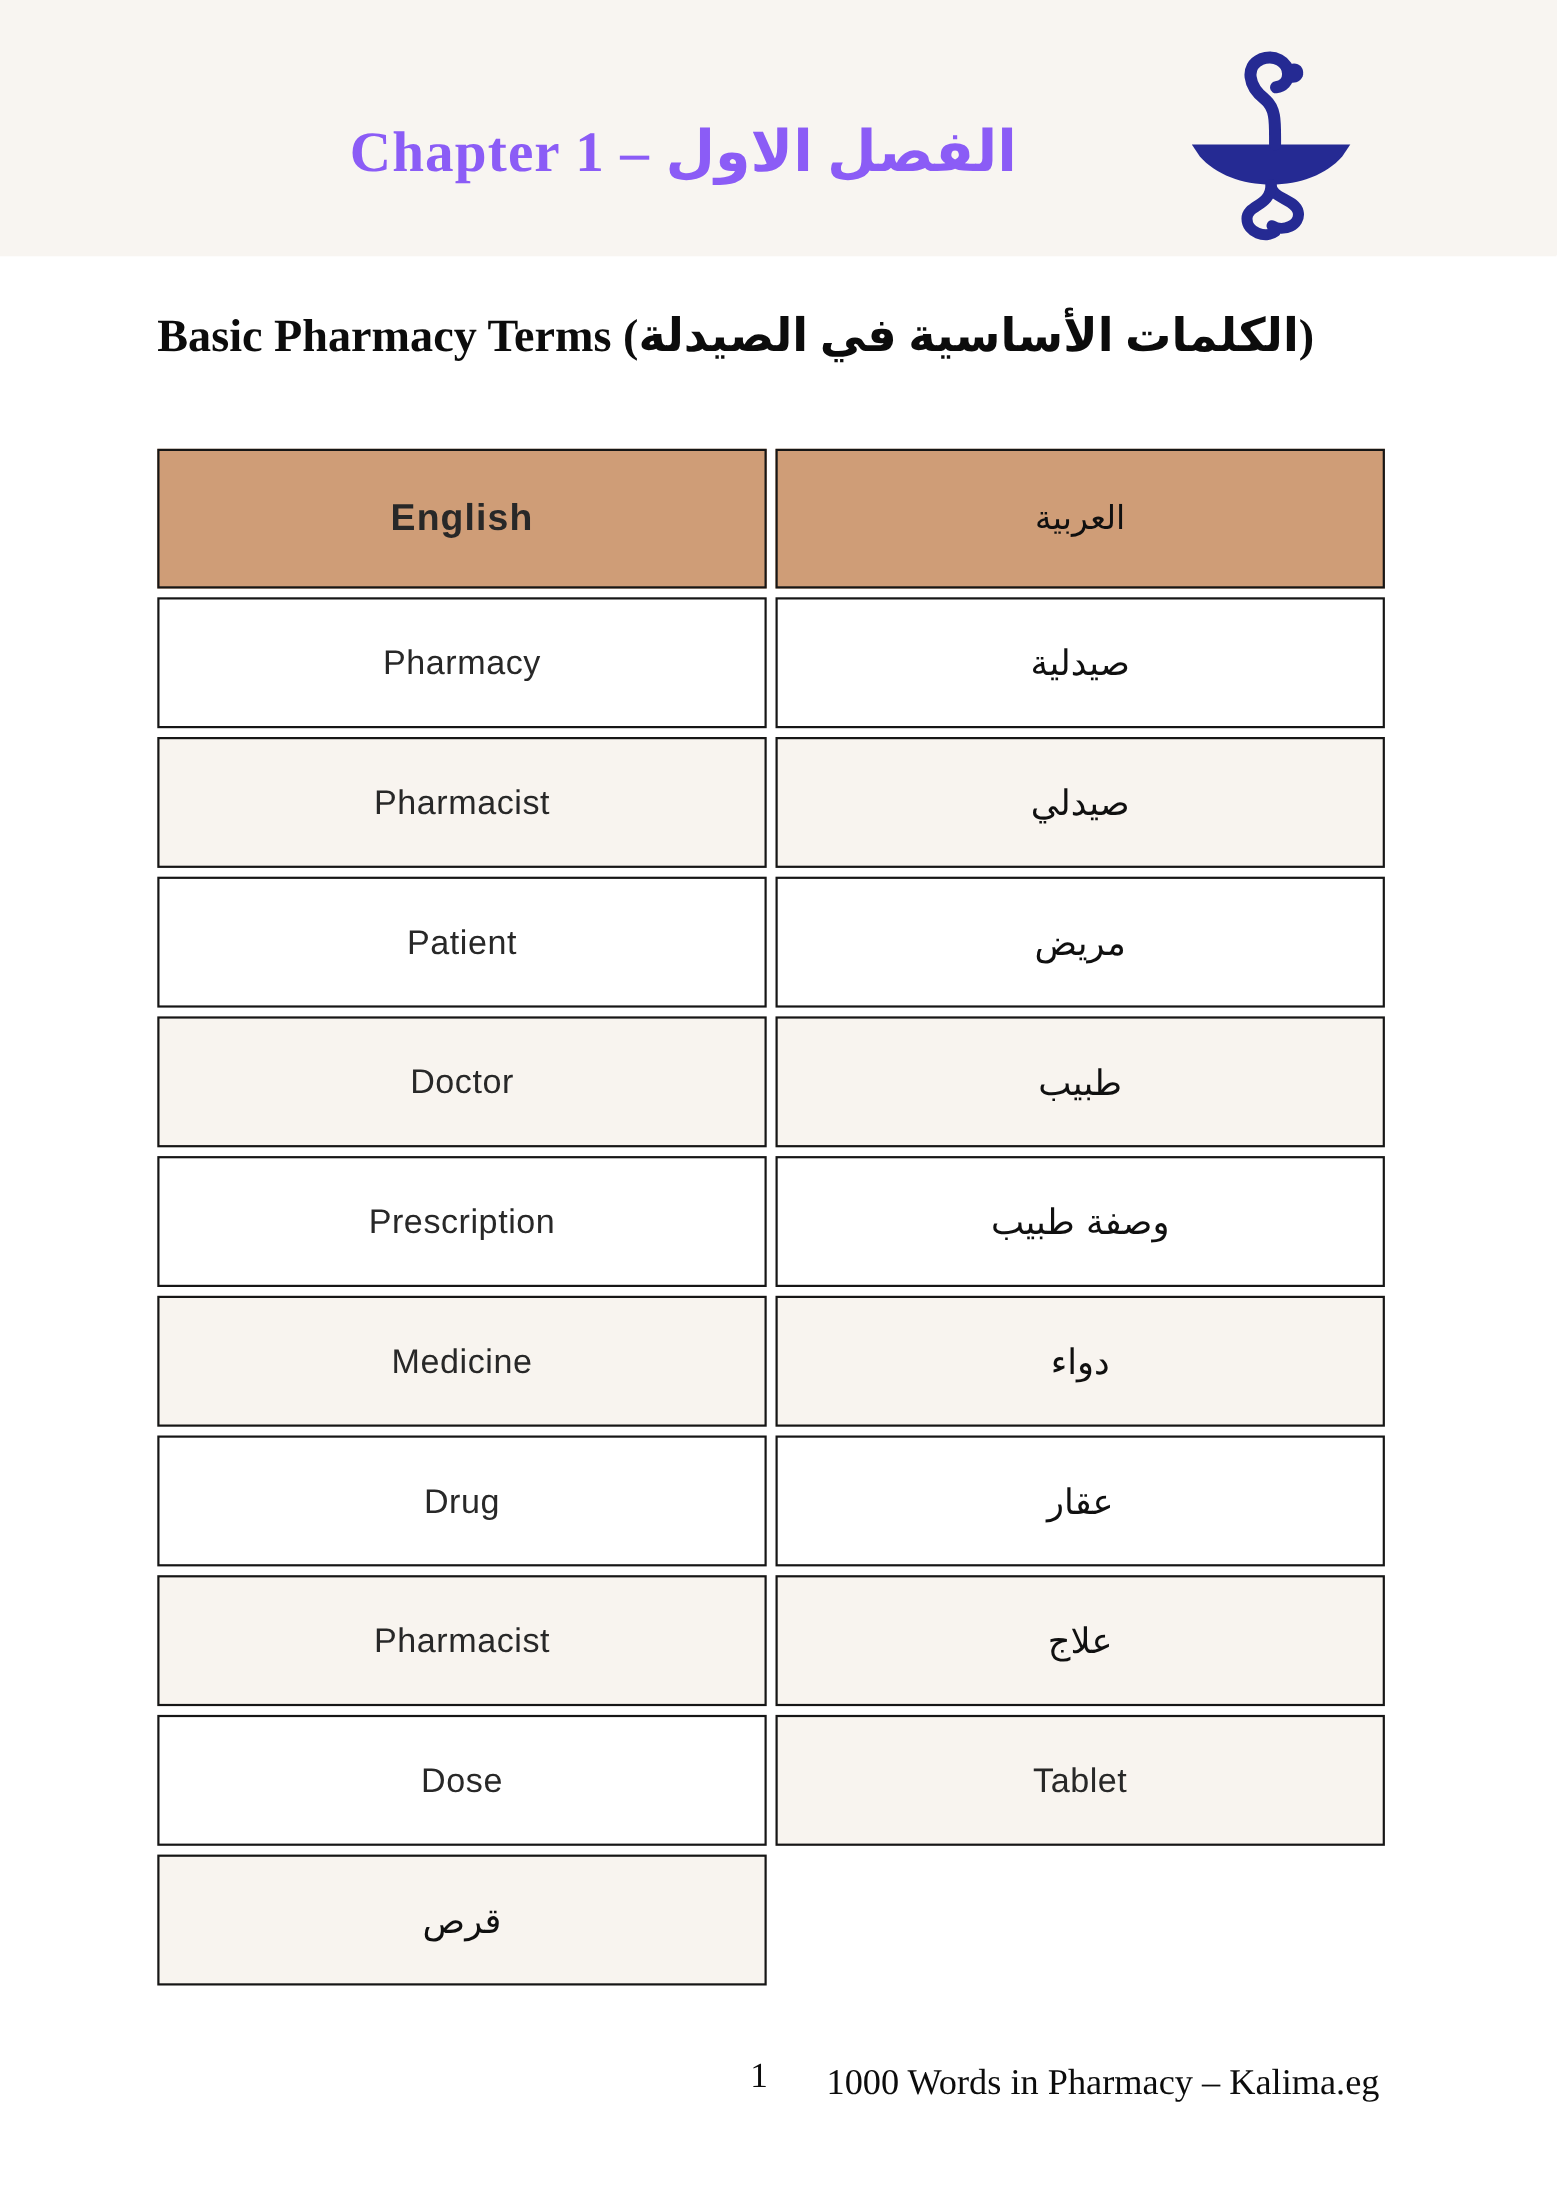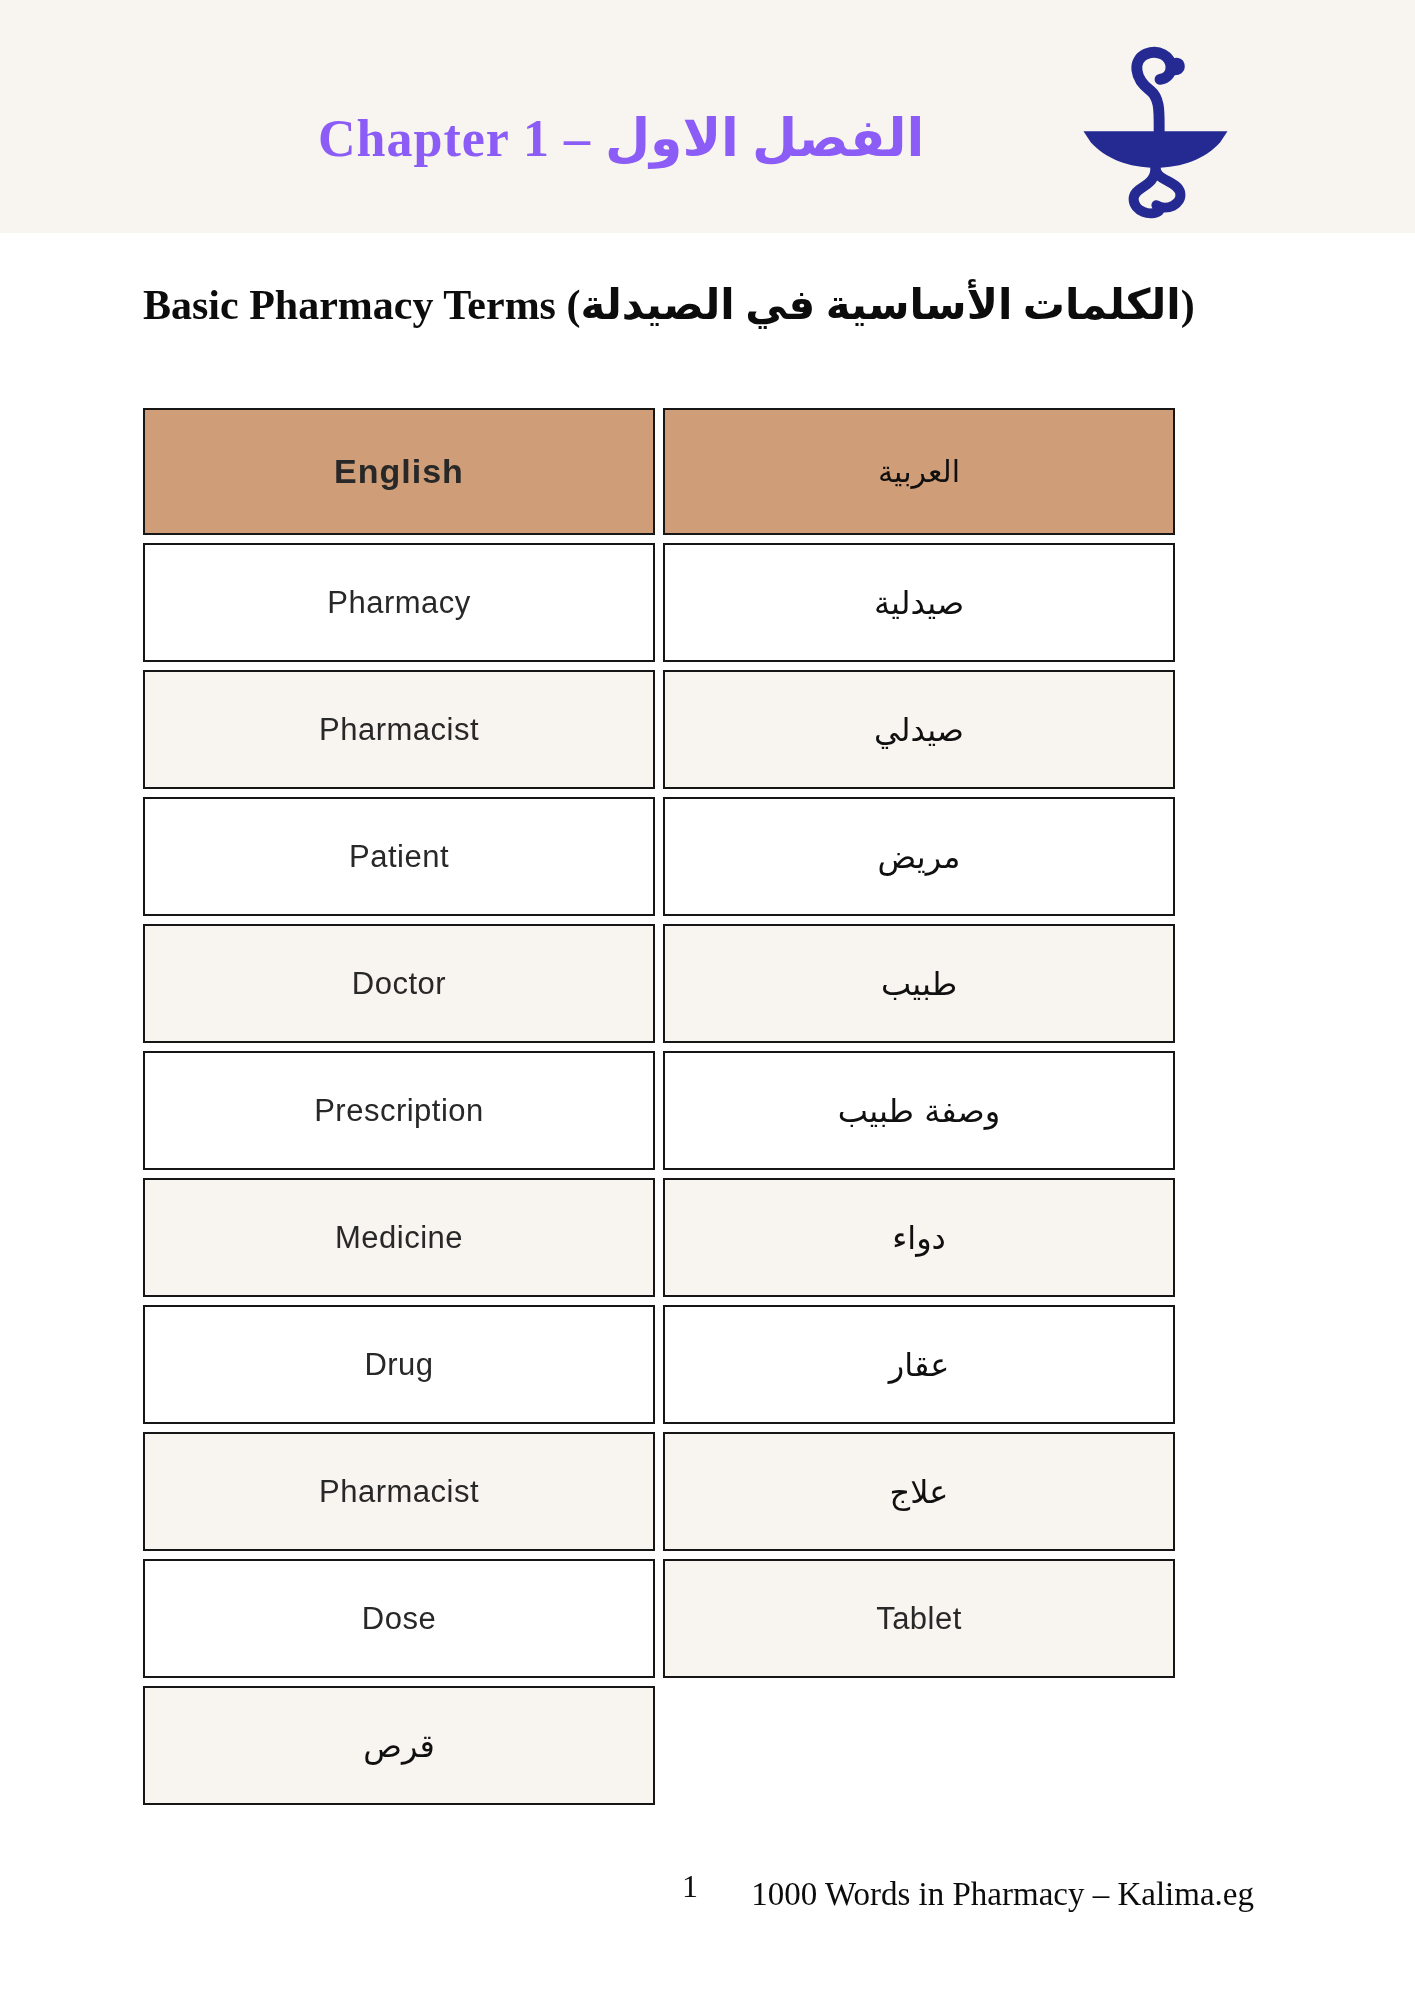--- a/index.html
+++ b/index.html
@@ -16,21 +16,21 @@
     font-family:"Liberation Serif","DejaVu Sans",serif;
     font-weight:bold;font-size:52px;color:#8b5cf6;letter-spacing:1px;text-align:right;
   }
   .logo{position:absolute;left:1078px;top:40px;width:155px;height:190px;}
   .subtitle{
     position:absolute;left:126px;top:280px;white-space:nowrap;
     font-family:"Liberation Serif","DejaVu Sans",serif;
     font-weight:bold;font-size:42px;color:#0c0c0c;margin-left:17px;
   }
   .vocab-table{
-    position:absolute;left:143px;top:408px;width:1032px;
+    position:absolute;left:143px;top:408px;width:1116px;
     display:grid;grid-template-columns:1fr 1fr;
     grid-template-rows:127px repeat(10,119px);
     gap:8px;
   }
   .cell{
     border:2px solid #161616;box-sizing:border-box;background:#ffffff;
     display:flex;align-items:center;justify-content:center;
   }
   .cell.head{
     background:#cf9d77;color:#ffffff;

